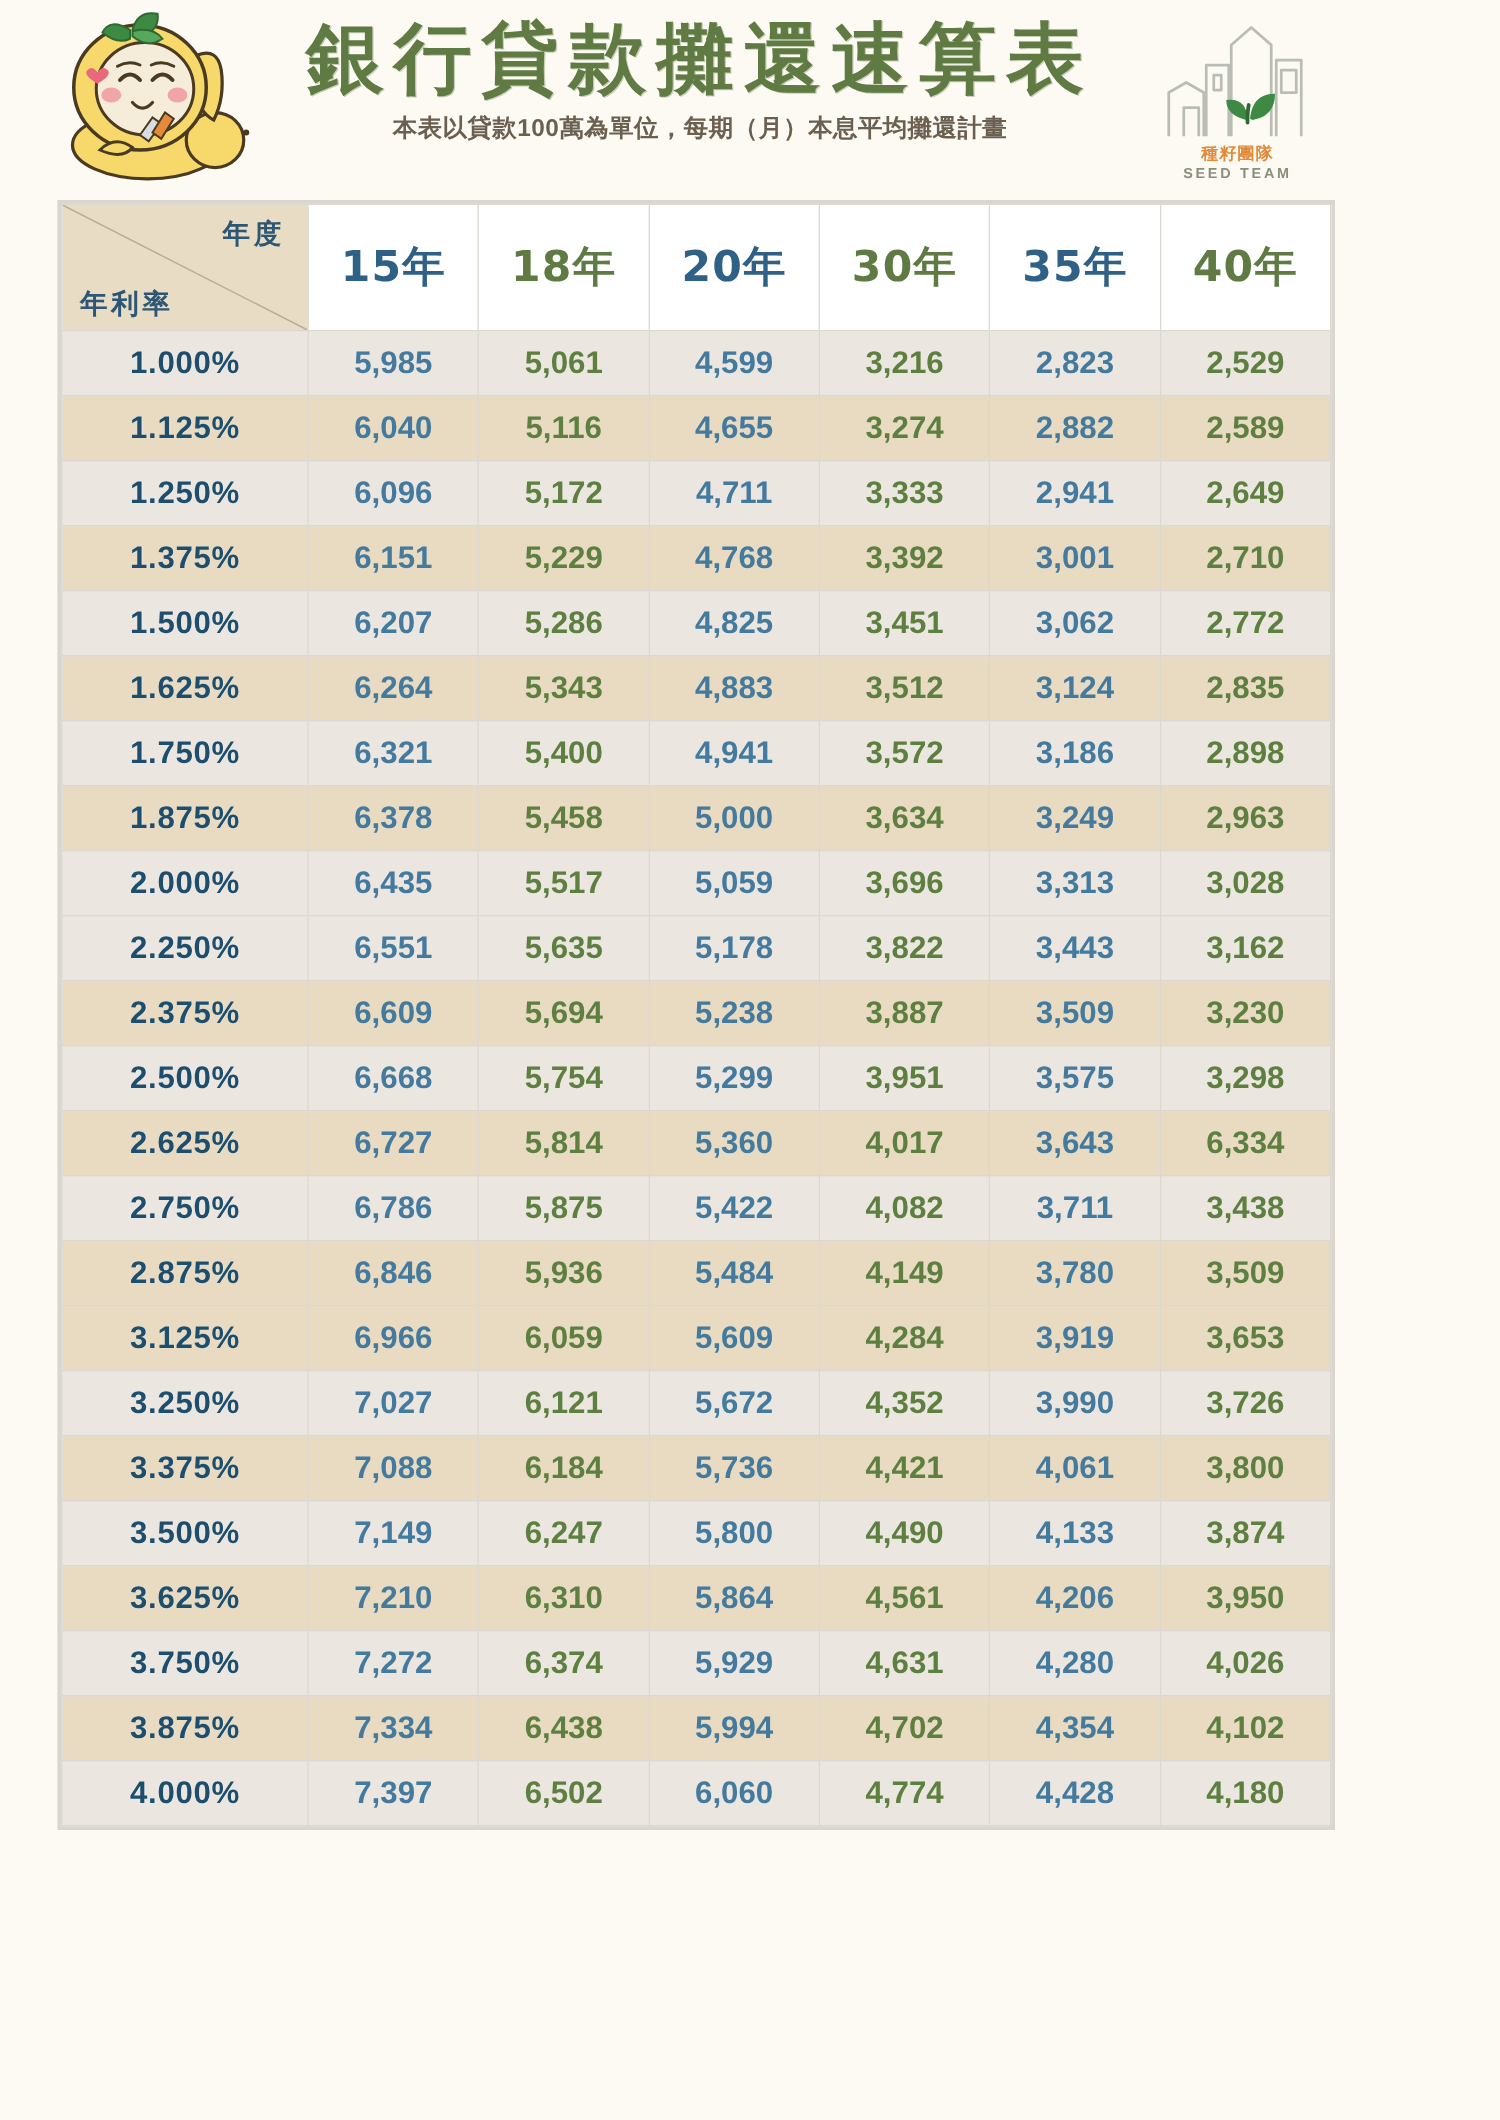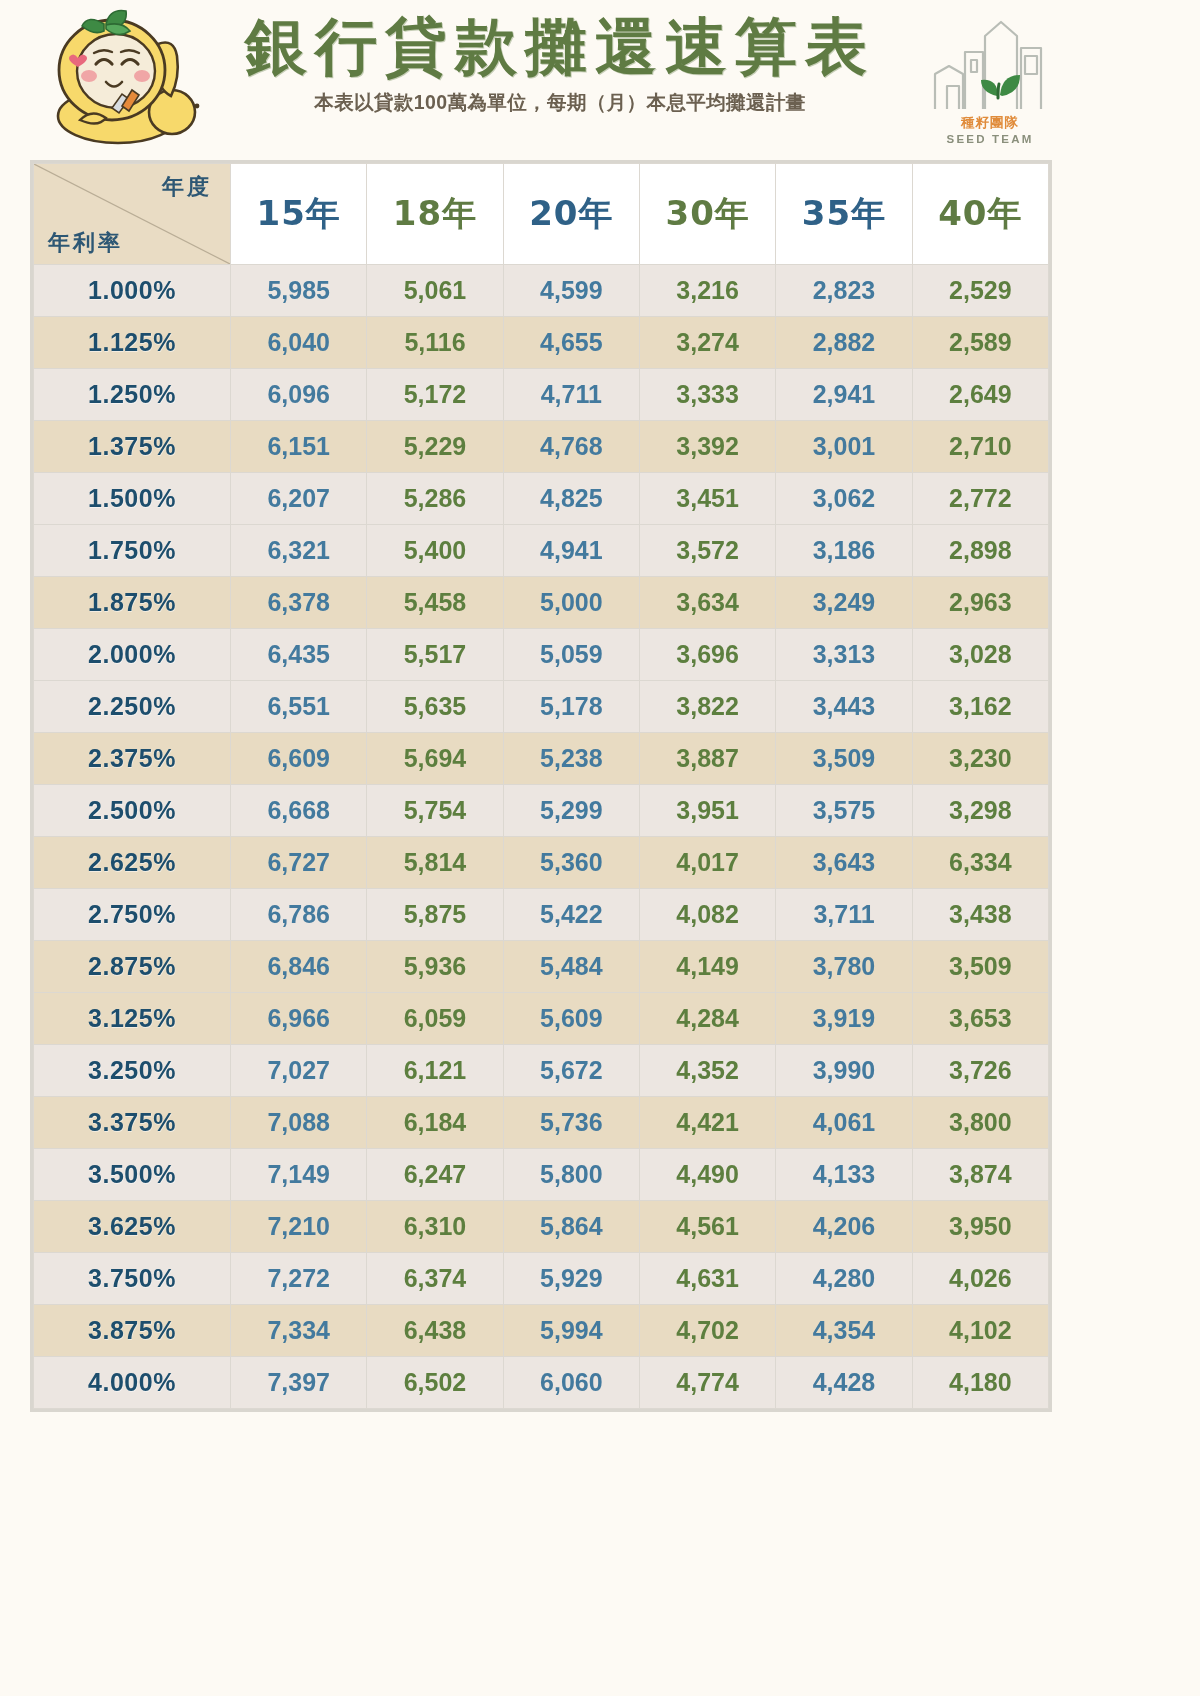--- a/index.html
+++ b/index.html
@@ -93,21 +93,21 @@
     text-align: center;
     font-size: 11.5px;
     font-weight: bold;
     color: #8a8f7c;
     letter-spacing: 2.2px;
   }
 
   
   .table-wrap {
     position: absolute;
-    left: 30px;
+    left: 46px;
     top: 160px;
     width: 1022px;
     border: 3px solid #d9d6cf;
     box-sizing: border-box;
     background: #ece6e1;
   }
 
   table.rate-table {
     border-collapse: collapse;
     width: 100%;
@@ -318,20 +318,29 @@
           </tr>
           <tr class="row-light">
             <td class="rate-cell">1.500%</td>
             <td class="val-blue">6,207</td>
             <td class="val-green">5,286</td>
             <td class="val-blue">4,825</td>
             <td class="val-green">3,451</td>
             <td class="val-blue">3,062</td>
             <td class="val-green">2,772</td>
           </tr>
+          <tr class="row-tan">
+            <td class="rate-cell">1.625%</td>
+            <td class="val-blue">6,264</td>
+            <td class="val-green">5,343</td>
+            <td class="val-blue">4,883</td>
+            <td class="val-green">3,512</td>
+            <td class="val-blue">3,124</td>
+            <td class="val-green">2,835</td>
+          </tr>
           <tr class="row-light">
             <td class="rate-cell">1.750%</td>
             <td class="val-blue">6,321</td>
             <td class="val-green">5,400</td>
             <td class="val-blue">4,941</td>
             <td class="val-green">3,572</td>
             <td class="val-blue">3,186</td>
             <td class="val-green">2,898</td>
           </tr>
           <tr class="row-tan">

